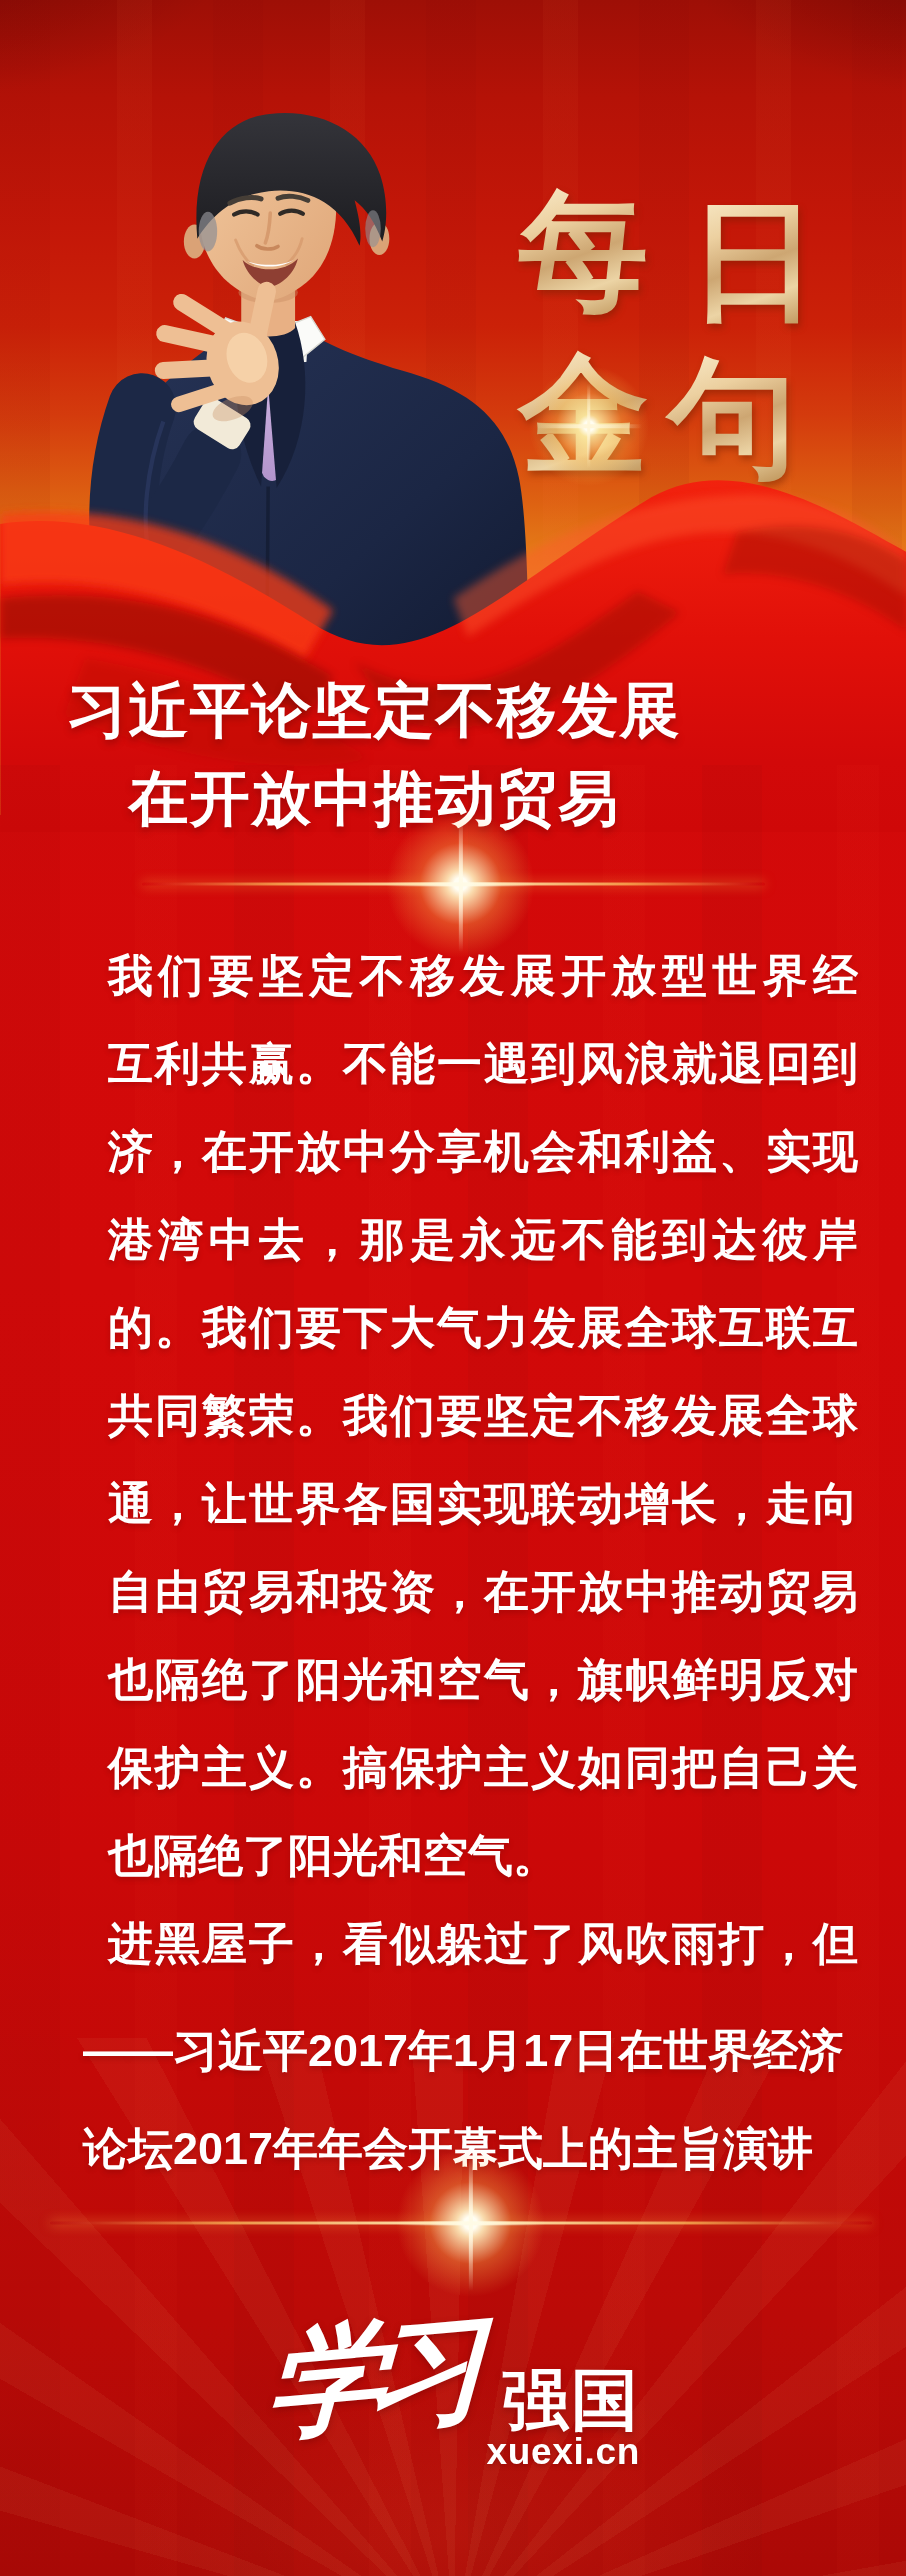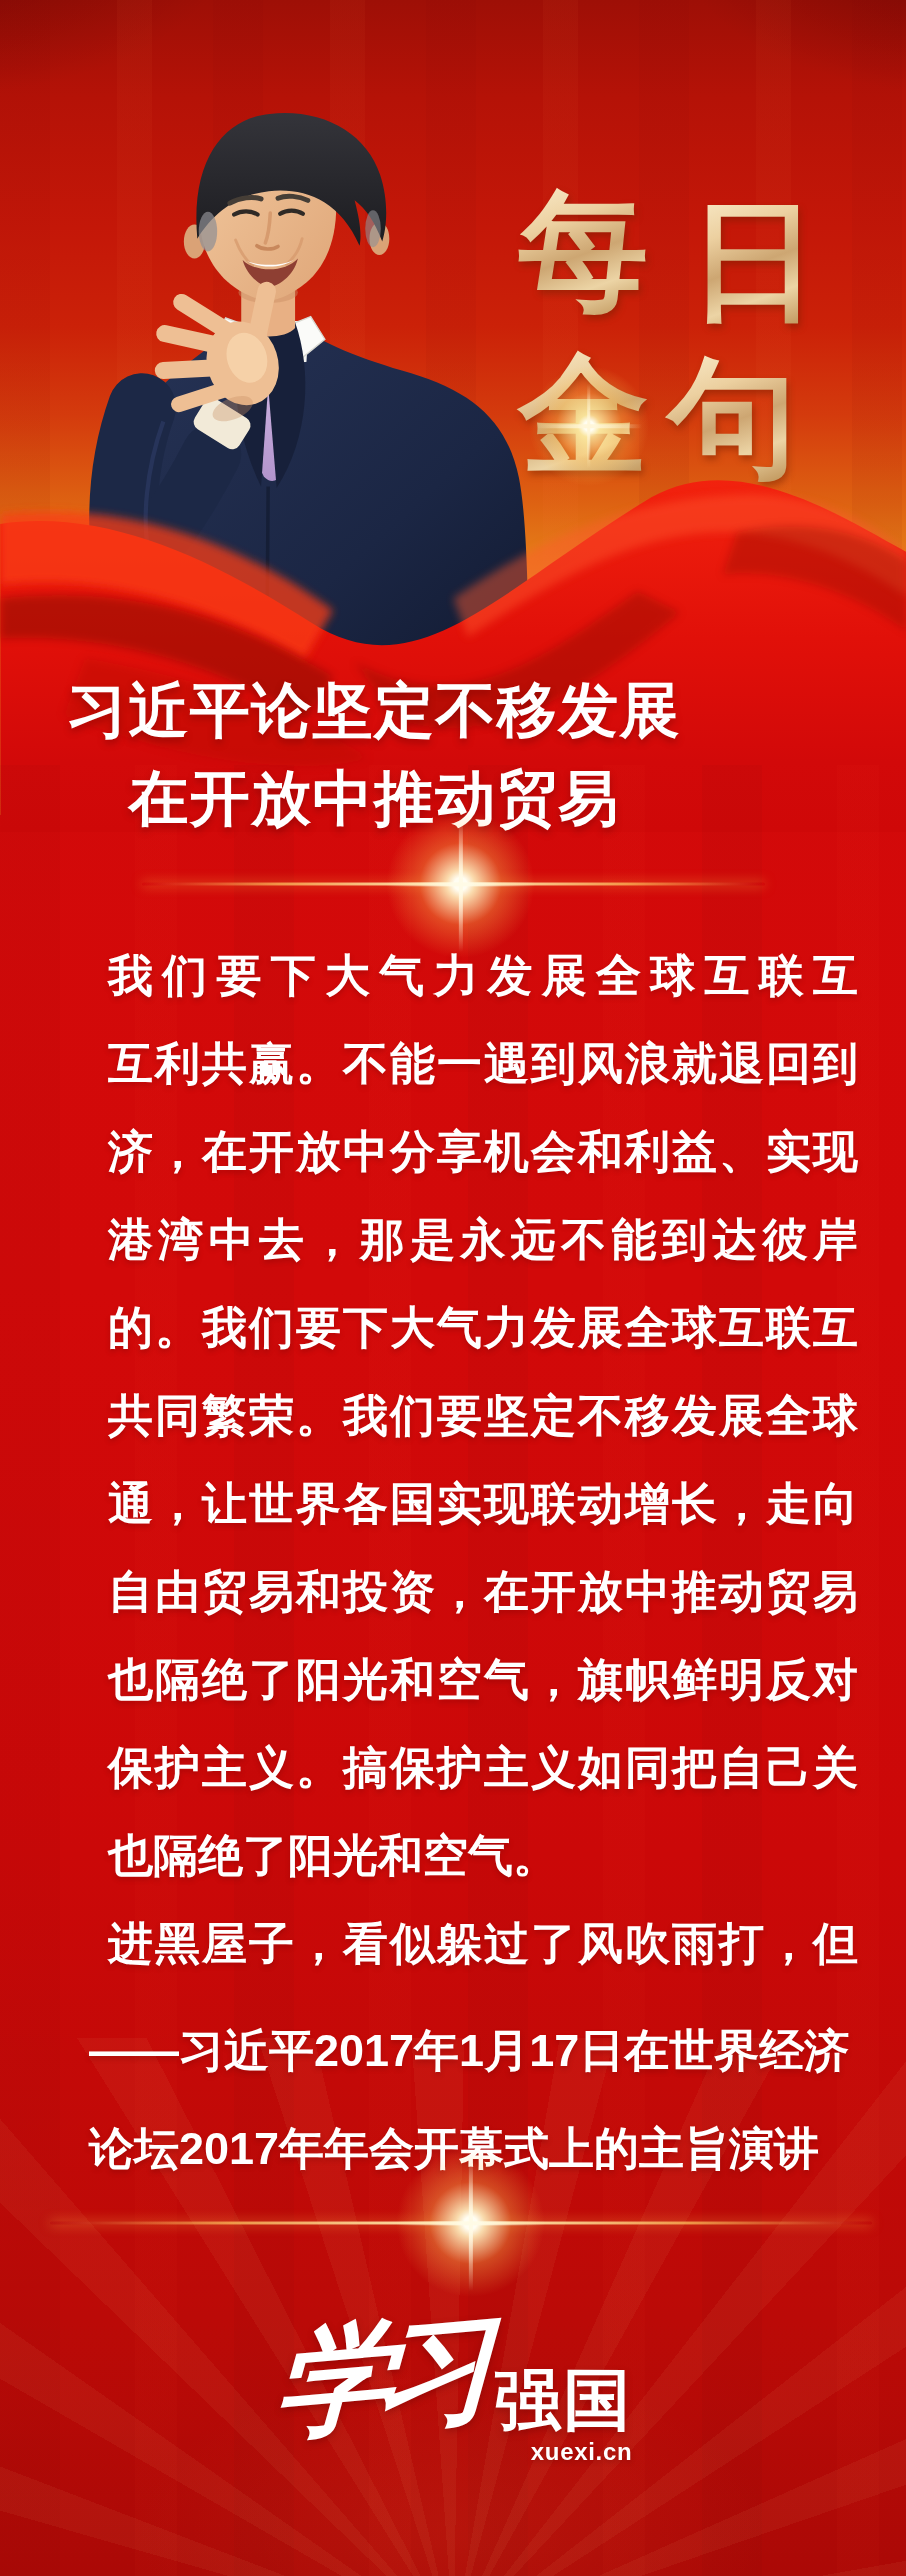--- a/index.html
+++ b/index.html
@@ -60,31 +60,31 @@
   
   .headline{position:absolute;left:0;top:667px;width:748px;text-align:center;color:#fff;
     font-size:60px;font-weight:bold;line-height:88px;letter-spacing:1.4px;
     text-shadow:0 3.5px 7px rgba(90,0,0,.35);}
   
   .quote{position:absolute;left:108px;top:932px;width:750px;color:#fff;
     font-size:45px;font-weight:bold;line-height:88px;text-shadow:0 2.8px 5.7px rgba(100,0,0,.28);}
   .q-line{text-align:justify;text-align-last:justify;white-space:nowrap;}
   .q-line.natural{text-align-last:left;}
   
-  .attribution{position:absolute;left:89px;top:2002px;width:786px;color:#fff;
+  .attribution{position:absolute;left:83px;top:2002px;width:786px;color:#fff;
     font-size:45px;font-weight:bold;line-height:98px;white-space:nowrap;
     text-shadow:0 2.8px 5.7px rgba(100,0,0,.28);}
   
   .logo{position:absolute;left:0;top:2301px;width:907px;display:flex;justify-content:center;align-items:flex-start;color:#fff;}
   .logo-script{font-family:"DejaVu Serif","Liberation Serif",serif;font-style:italic;font-weight:bold;
     font-size:119px;line-height:149px;letter-spacing:-18.4px;transform:rotate(-5deg) skewX(-7deg);
     margin-right:18.4px;text-shadow:0 2.8px 7px rgba(90,0,0,.35);}
   .logo-right{margin-top:65px;text-align:right;}
   .logo-block{font-size:67px;font-weight:bold;line-height:68px;letter-spacing:2.1px;text-shadow:0 2.8px 7px rgba(90,0,0,.35);}
-  .logo-domain{font-size:24px;font-weight:bold;line-height:34px;letter-spacing:0.7px;margin-top:1.4px;text-shadow:0 2.1px 5.7px rgba(90,0,0,.35);}
+  .logo-domain{font-size:37px;font-weight:bold;line-height:34px;letter-spacing:0.7px;margin-top:1.4px;text-shadow:0 2.1px 5.7px rgba(90,0,0,.35);}
   svg{display:block;}
 </style>
 </head>
 <body>
 
 <div class="poster">
 
   <div class="hero"></div>
 
   <svg style="position:absolute;left:57px;top:53px;" width="496" height="666" viewBox="0 0 700 940">
@@ -194,21 +194,21 @@
     <div>习近平论坚定不移发展</div>
     <div>在开放中推动贸易</div>
   </div>
 
   <div class="flare" id="divider-top">
     <div class="line"></div>
     <div class="star"></div>
   </div>
 
   <div class="quote">
-    <div class="q-line">我们要下大气力发展全球互联互</div>
+    <div class="q-line">我们要坚定不移发展开放型世界经</div>
     <div class="q-line">互利共赢。不能一遇到风浪就退回到</div>
     <div class="q-line">济，在开放中分享机会和利益、实现</div>
     <div class="q-line">港湾中去，那是永远不能到达彼岸</div>
     <div class="q-line">的。我们要下大气力发展全球互联互</div>
     <div class="q-line">共同繁荣。我们要坚定不移发展全球</div>
     <div class="q-line">通，让世界各国实现联动增长，走向</div>
     <div class="q-line">自由贸易和投资，在开放中推动贸易</div>
     <div class="q-line">也隔绝了阳光和空气，旗帜鲜明反对</div>
     <div class="q-line">保护主义。搞保护主义如同把自己关</div>
     <div class="q-line natural">也隔绝了阳光和空气。</div>

